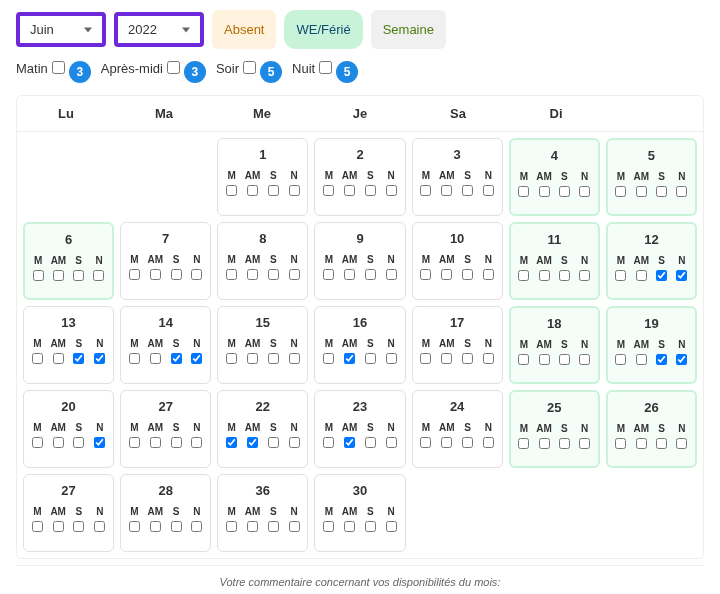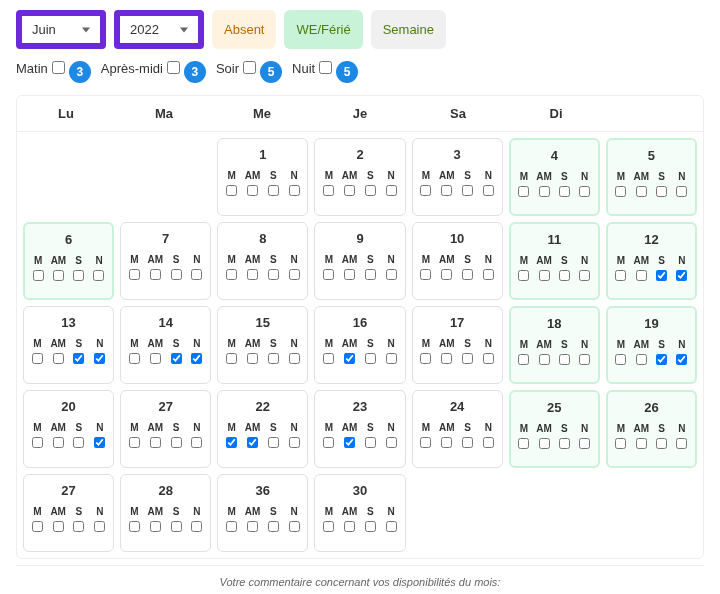--- a/index.html
+++ b/index.html
@@ -1,22 +1,22 @@
 <!DOCTYPE html>
 <html><head>
 <meta charset="utf-8">
 <style>
 * { box-sizing: border-box; margin: 0; padding: 0; }
 body { font-family: -apple-system, BlinkMacSystemFont, "Segoe UI", Arial, sans-serif; font-size: 13px; background: #fff; color: #333; padding: 10px 16px; width: 720px; }
 .topbar { display: flex; align-items: center; gap: 8px; margin-bottom: 12px; }
-.sel { position: relative; border: 6px solid #6d28d9; border-radius: 4px; padding: 6px 28px 6px 10px; background: #fff; font-size: 13px; min-width: 90px; cursor: pointer; }
+.sel { position: relative; border: 4px solid #6d28d9; border-radius: 4px; padding: 6px 28px 6px 10px; background: #fff; font-size: 13px; min-width: 90px; cursor: pointer; }
 .sel::after { content: ""; position: absolute; right: 10px; top: 50%; width: 0; height: 0; border-left: 4px solid transparent; border-right: 4px solid transparent; border-top: 5px solid #666; transform: translateY(-50%); }
 .chip { padding: 12px 12px; border-radius: 6px; font-size: 13px; }
 .chip.absent { background: #fff3e0; color: #b36b00; }
-.chip.we { background: #c9f3d9; color: #4d7c0f; }
+.chip.we { background: #c9f3d9; color: #0c4a6e; border-radius: 12px; }
 .chip.semaine { background: #f0f0f0; color: #4d7c0f; }
 .counts { display: flex; align-items: center; gap: 10px; margin-bottom: 12px; font-size: 13px; color: #333; }
 .cnt-item { display: flex; align-items: flex-start; gap: 4px; }
 .badge { display: inline-flex; align-items: center; justify-content: center; width: 22px; height: 22px; border-radius: 50%; background: #1e88e5; color: #fff; font-weight: 600; font-size: 12px; }
 .calwrap { border: 1px solid #eee; border-radius: 6px; overflow: hidden; }
 .dayhead { display: grid; grid-template-columns: repeat(7, 1fr); background: #fff; border-bottom: 1px solid #eee; }
 .dayhead div { text-align: center; padding: 10px 0; font-weight: 600; color: #333; font-size: 13px; }
 .grid { display: grid; grid-template-columns: repeat(7, 1fr); gap: 6px; padding: 6px; }
 .cell { border: 1px solid #e0e0e0; border-radius: 6px; background: #fff; padding: 8px 4px 10px; min-height: 78px; }
 .cell.empty { border: none; background: transparent; }

